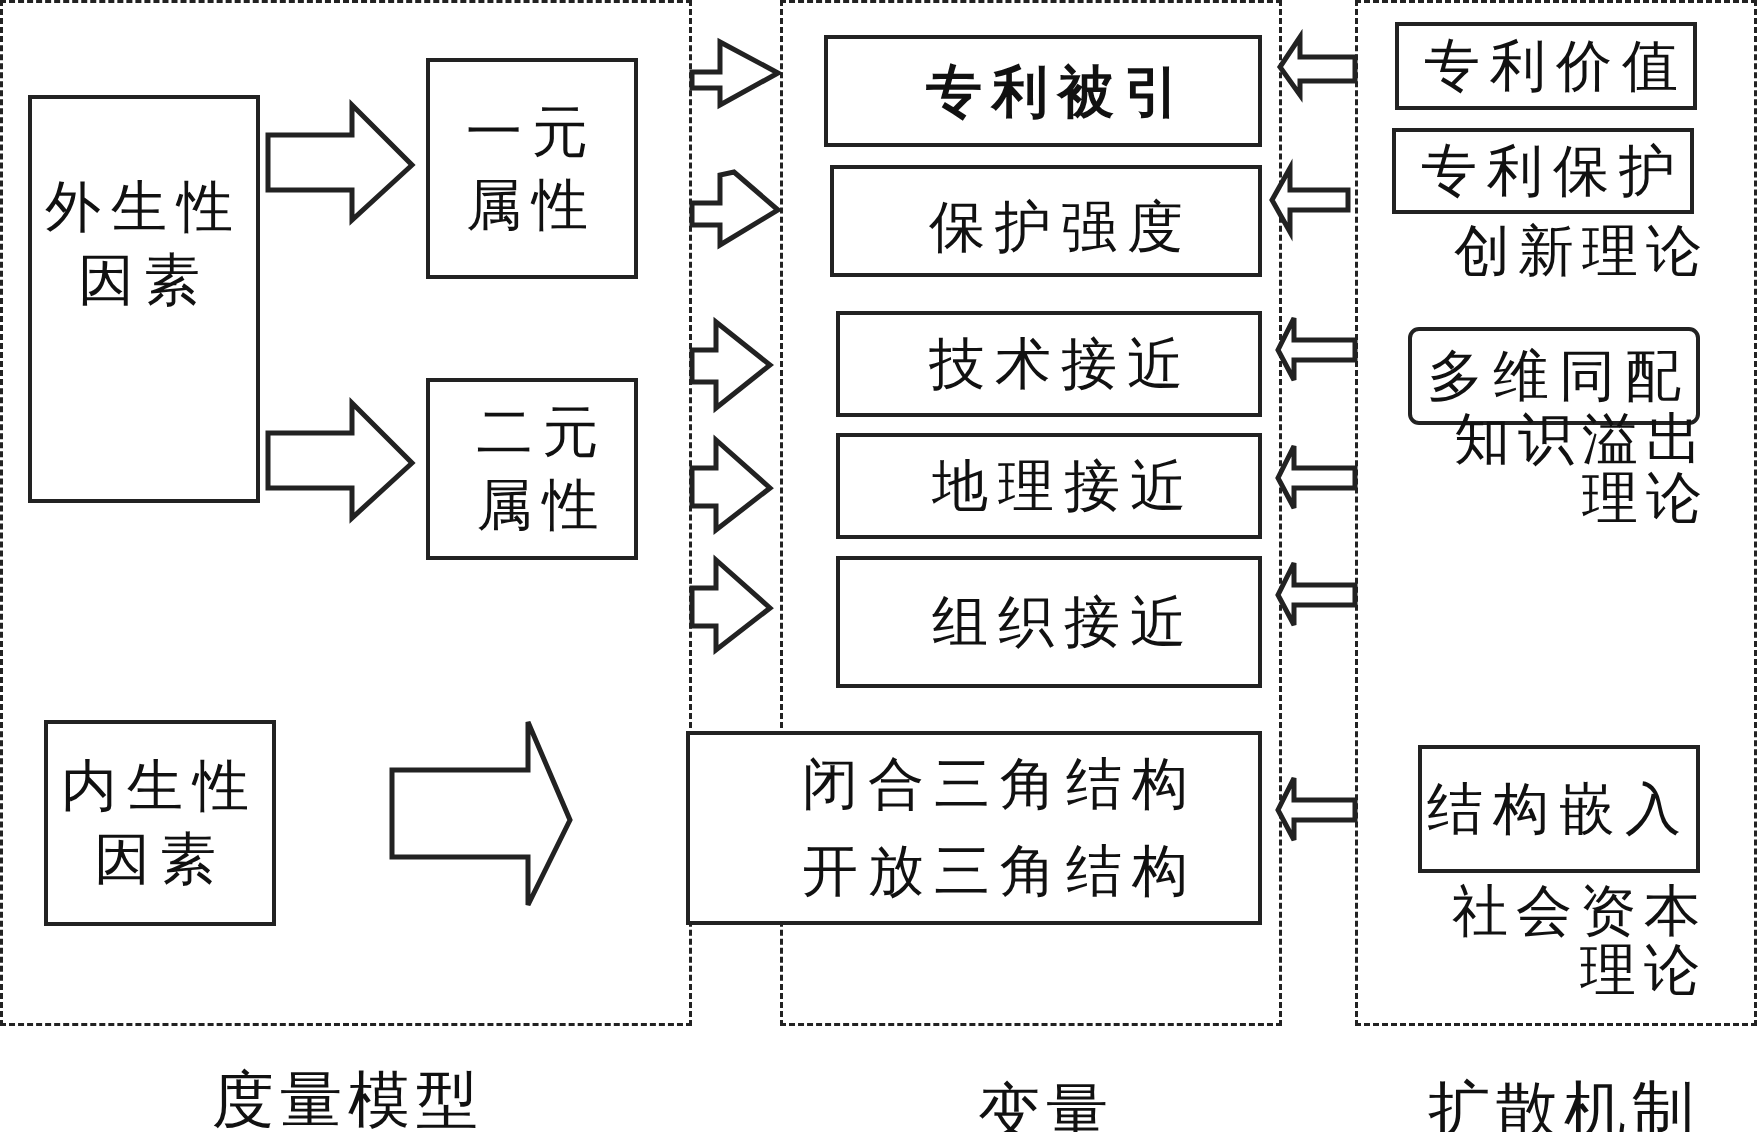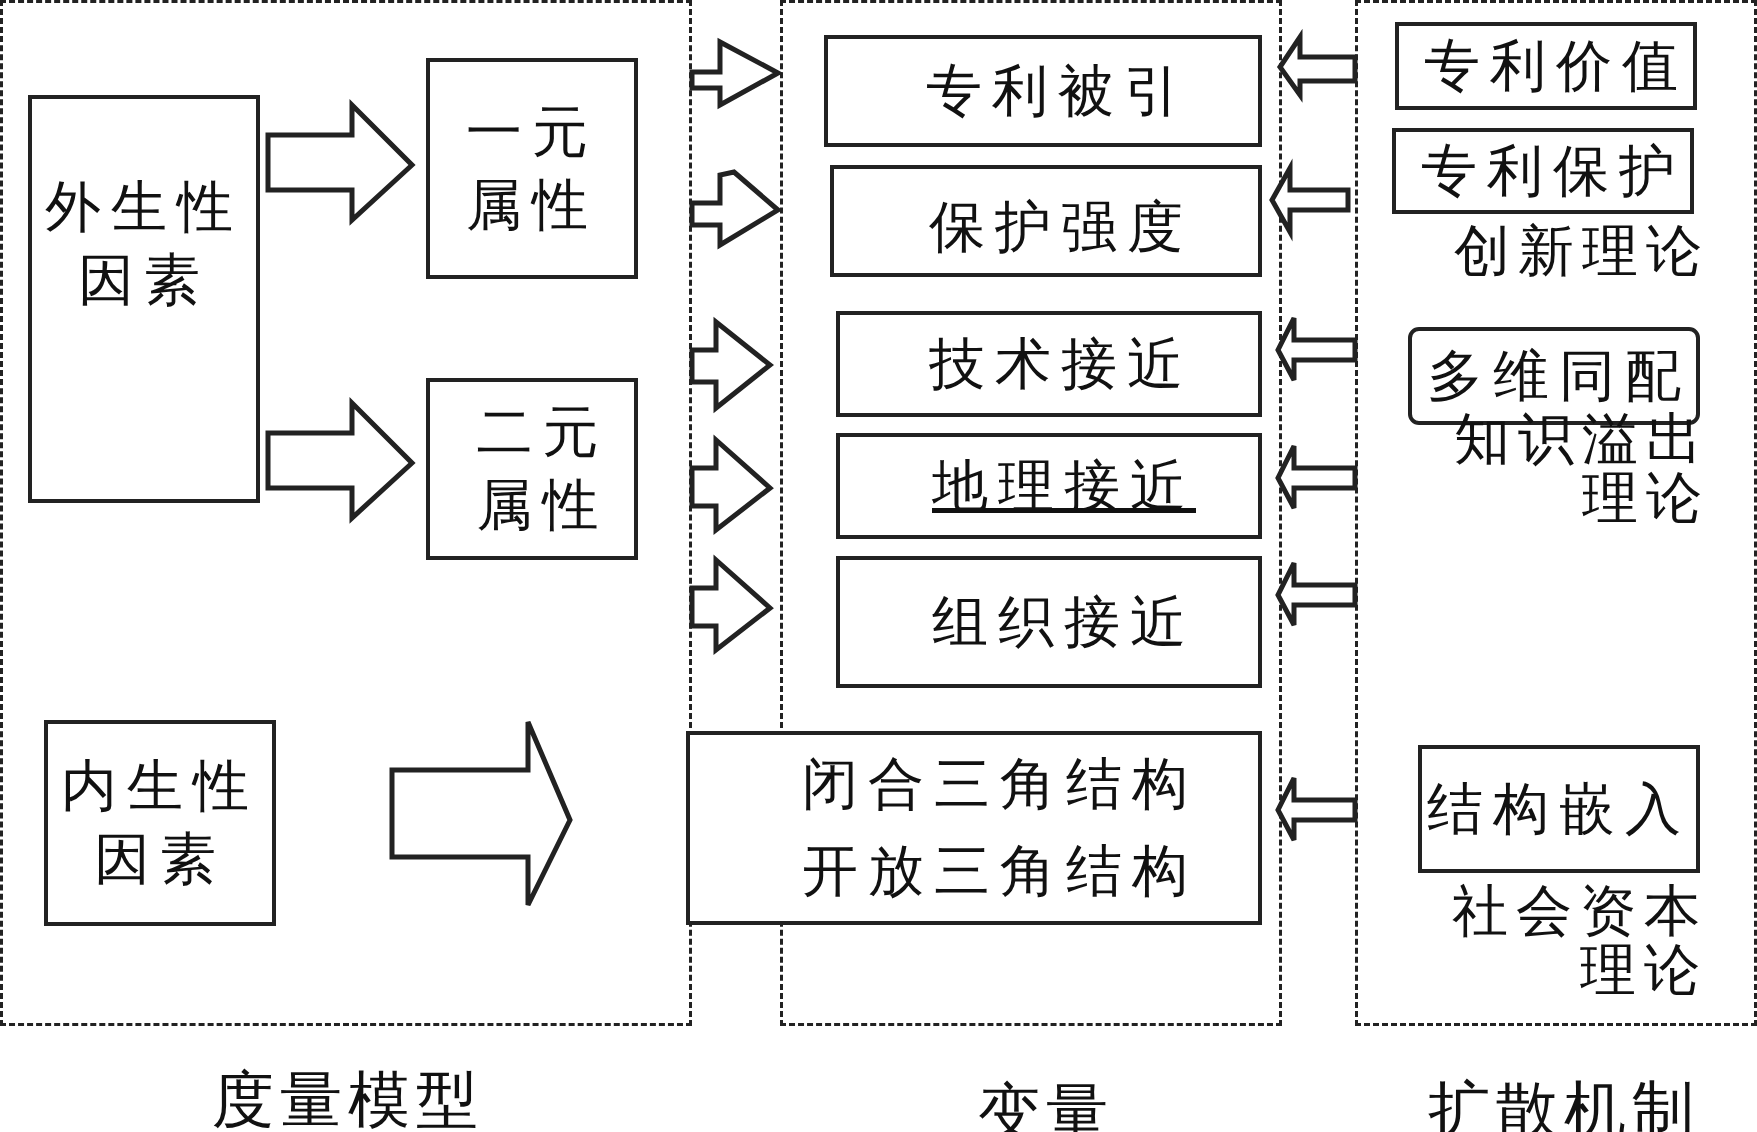--- a/index.html
+++ b/index.html
@@ -59,29 +59,29 @@
   <path d="M692,350 L716,350 L716,322 L770,365 L716,408 L716,382 L692,382 Z"></path>
 </svg>
 <svg class="arrow" style="left:0;top:0;" width="1" height="1">
   <path d="M692,468 L716,468 L716,440 L770,488 L716,530 L716,506 L692,506 Z"></path>
 </svg>
 <svg class="arrow" style="left:0;top:0;" width="1" height="1">
   <path d="M692,588 L716,588 L716,560 L770,608 L716,650 L716,626 L692,626 Z"></path>
 </svg>
 
 <div class="box" style="left:824px;top:35px;width:438px;height:112px;">
-  <span class="txt" style="margin-left:30px;">专利被引</span>
+  <span class="txt" style="margin-left:30px;font-weight:bold;">专利被引</span>
 </div>
 <div class="box" style="left:830px;top:165px;width:432px;height:112px;">
   <span class="txt" style="margin-left:30px;margin-top:12px;">保护强度</span>
 </div>
 <div class="box" style="left:836px;top:311px;width:426px;height:106px;">
   <span class="txt" style="margin-left:24px;">技术接近</span>
 </div>
-<div class="box" style="left:836px;top:433px;width:426px;height:106px;text-decoration:underline;">
+<div class="box" style="left:836px;top:433px;width:426px;height:106px;">
   <span class="txt" style="margin-left:30px;">地理接近</span>
 </div>
 <div class="box" style="left:836px;top:556px;width:426px;height:132px;">
   <span class="txt" style="margin-left:30px;">组织接近</span>
 </div>
 <div class="box" style="left:686px;top:731px;width:576px;height:194px;">
   <span class="txt" style="margin-left:52px;line-height:1.55;">闭合三角结构
 开放三角结构</span>
 </div>
 

